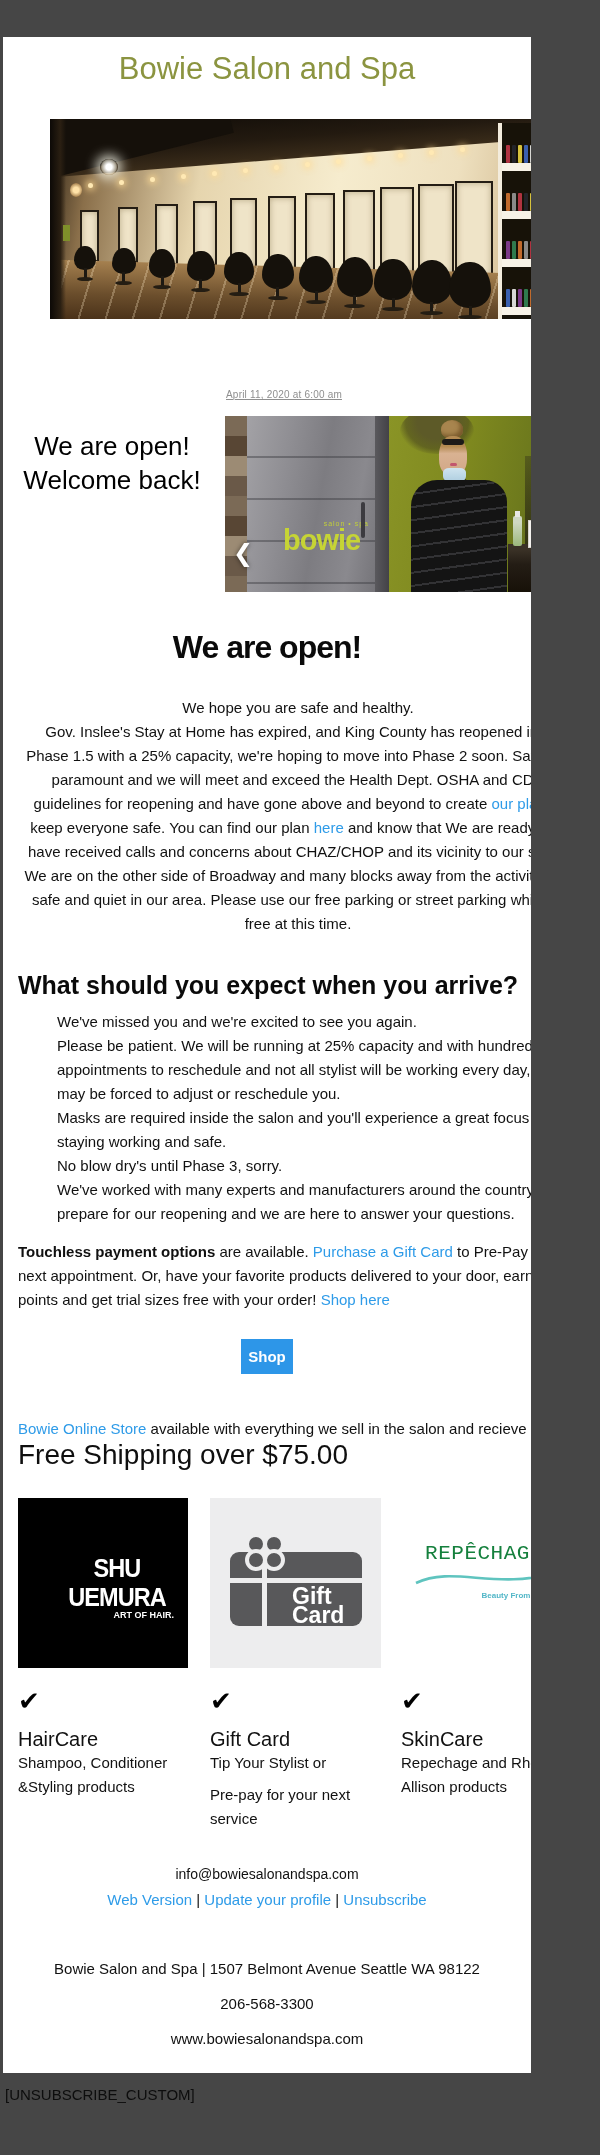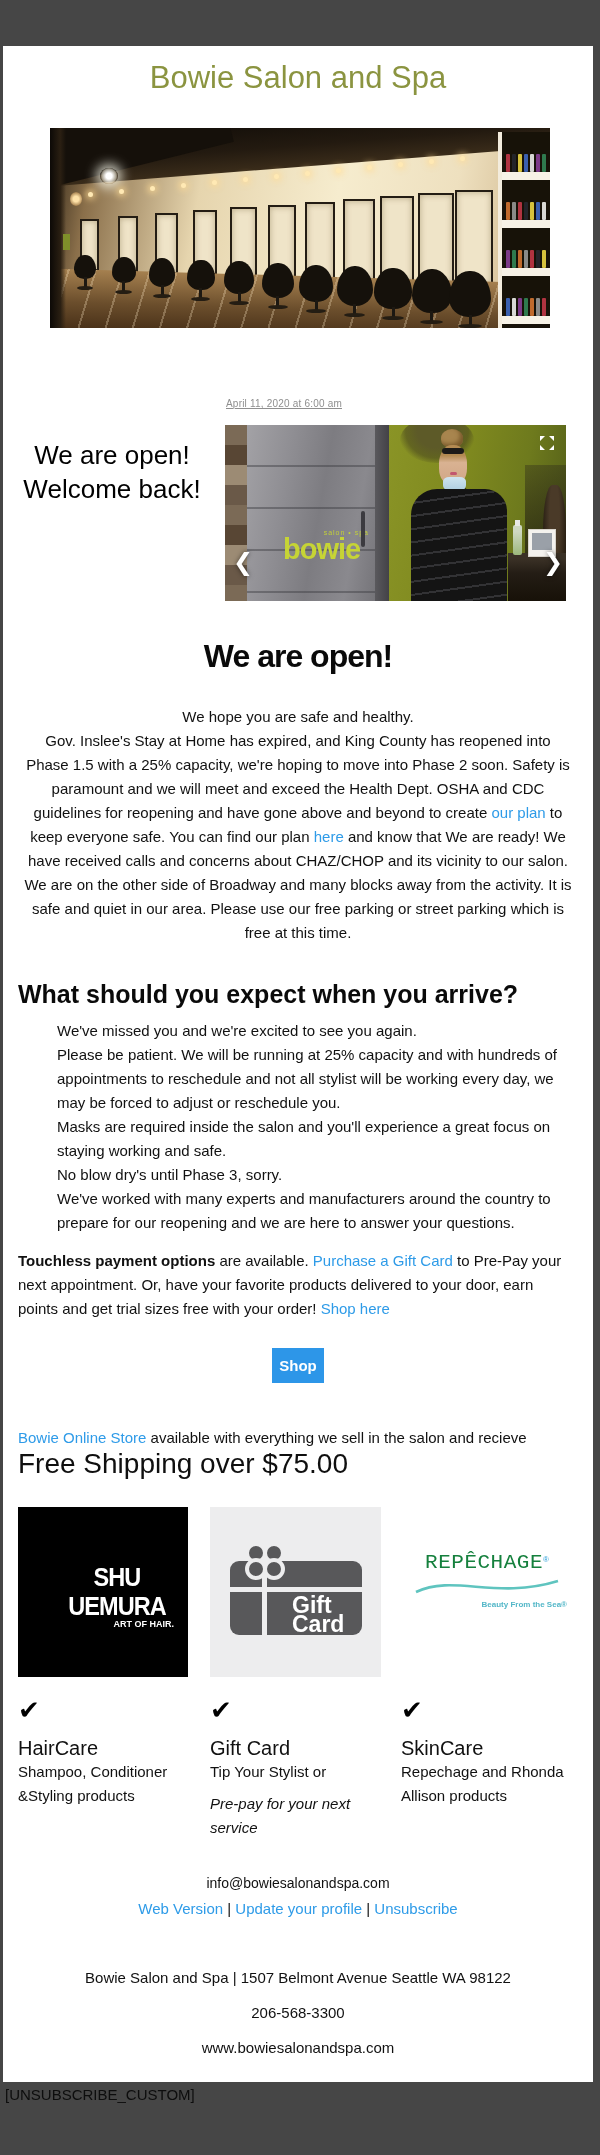--- a/index.html
+++ b/index.html
@@ -1,19 +1,19 @@
 <!DOCTYPE html>
 <html><head>
 <meta charset="utf-8">
 <title>Bowie Salon and Spa</title>
 <style>
   html,body{margin:0;padding:0;background:#464646;}
   .page{position:relative;width:600px;height:2155px;background:#464646;overflow:hidden;
         font-family:"Liberation Sans","DejaVu Sans",sans-serif;color:#111;}
-  .email{position:absolute;left:3px;top:46px;width:590px;height:2036px;background:#ffffff;overflow:hidden;}
+  .email{position:absolute;left:3px;top:37px;width:528px;height:2036px;background:#ffffff;overflow:hidden;}
 
   .title{position:absolute;top:14px;left:0;width:100%;text-align:center;
          font-size:31px;color:#8b9440;letter-spacing:0;}
 
   
   .hero{position:absolute;left:47px;top:82px;width:500px;height:200px;overflow:hidden;
         background:linear-gradient(100deg,#2b2115 0%,#8a6f4a 9%,#e6d5ae 30%,#f6ecce 56%,#eee0bf 78%,#d6c098 92%,#cdb58d 100%);}
   .hero-ceiling{position:absolute;left:-20px;top:-34px;width:560px;height:72px;z-index:1;
         background:linear-gradient(180deg,#080604,#231a10 70%,#3a2c1a);transform:rotate(-4.5deg);}
   .hero-beams{position:absolute;left:-30px;top:-18px;width:210px;height:58px;z-index:1;
@@ -122,21 +122,21 @@
   .shu-sub{display:block;color:#fff;font-weight:bold;font-size:9px;text-align:right;margin:-2px 14px 0 0;letter-spacing:0;}
   .gift-svg{display:block;margin:32px auto 0;}
   .rep-wrap{margin-top:44px;text-align:center;position:relative;}
   .rep-main{color:#15803d;font-size:21px;letter-spacing:.5px;font-family:Liberation Mono, monospace;}
   .rep-reg{color:#2b9fd9;font-size:8px;vertical-align:super;}
   .rep-sub{display:block;text-align:right;margin:2px 6px 0 0;font-size:8px;color:#53b7c8;font-weight:bold;}
   .check{margin-top:18px;height:30px;font-size:26px;color:#000;line-height:30px;}
   .card-title{margin-top:12px;font-size:20px;color:#111;}
   .card-desc{margin-top:0;font-size:15px;line-height:24px;color:#111;}
   .card-desc p{margin:0;}
-  .card-desc p + p{margin-top:8px;font-style:italic;}
+  .card-desc p + p{margin-top:8px;}
 
   
   .f-line{position:absolute;left:0;width:100%;text-align:center;color:#111;}
   .f-email{top:1829px;font-size:14px;}
   .f-links{top:1854px;font-size:15px;}
   .f-links a{color:#2e9be8;text-decoration:none;cursor:pointer;}
   .f-sep{color:#111;}
   .f-address{top:1923px;font-size:15px;}
   .f-phone{top:1958px;font-size:15px;}
   .f-site{top:1993px;font-size:15px;}

